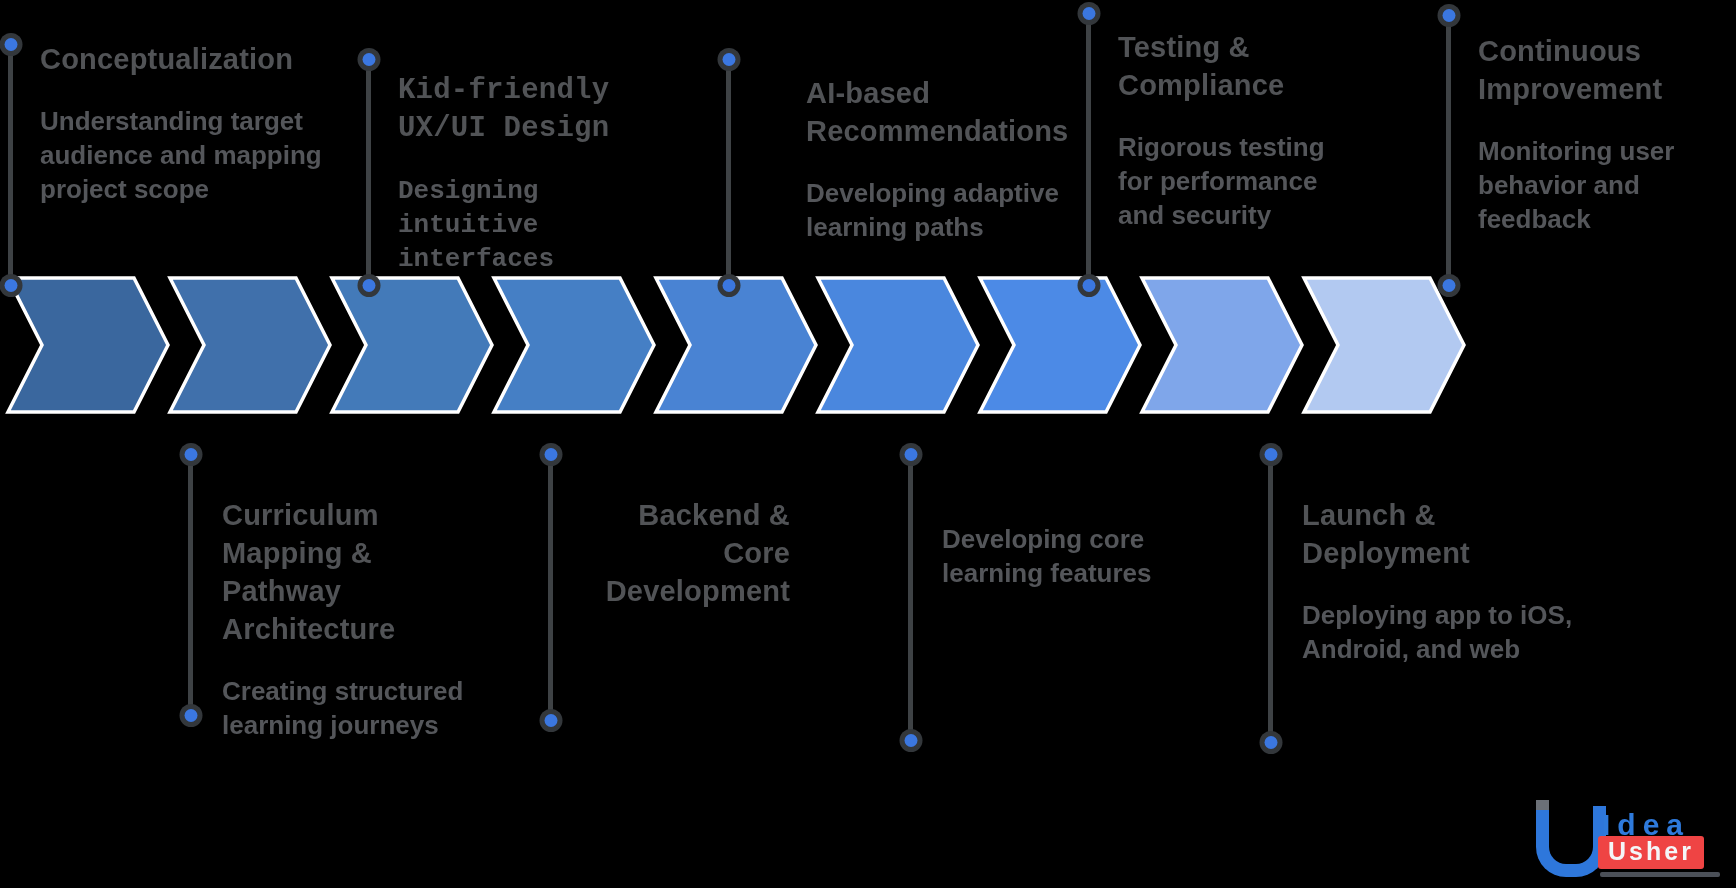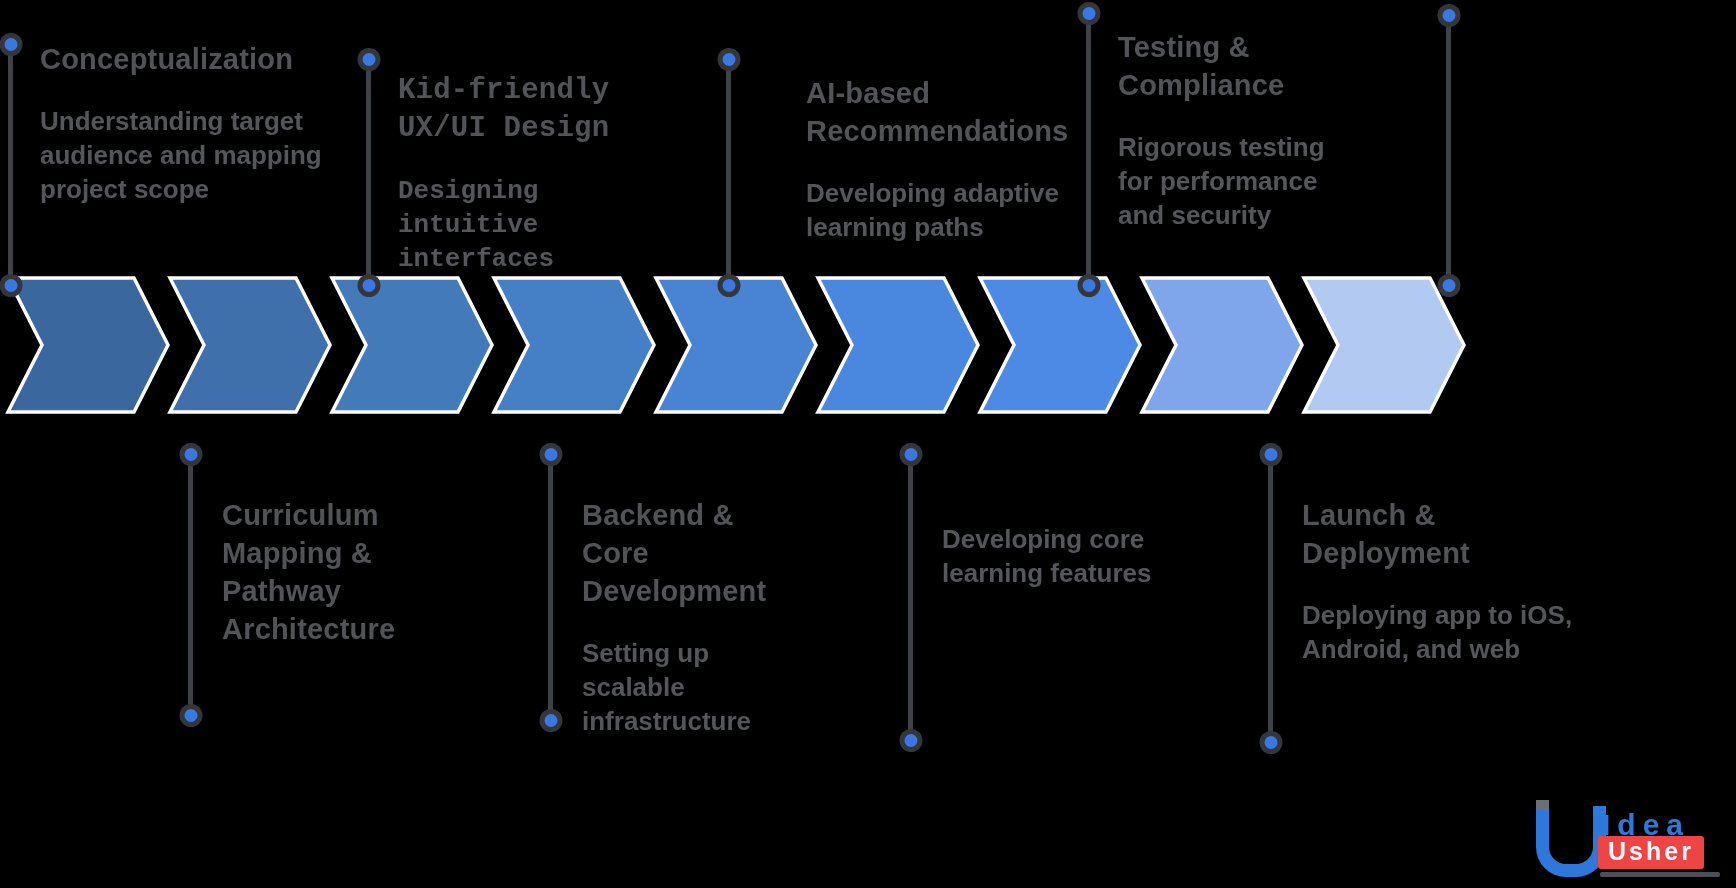--- a/index.html
+++ b/index.html
@@ -75,36 +75,40 @@
   </div>
   <div class="callout" style="left:1118px;top:28px;width:240px;">
     <div class="step-title">Testing &amp; Compliance</div>
     <div class="step-desc">Rigorous testing for performance and security</div>
   </div>
 
   <div class="vline" style="left:1446px;top:16px;height:269px;">
     <span class="dot top"></span>
     <span class="dot bottom"></span>
   </div>
+  <div class="callout" style="left:1478px;top:32px;width:215px;">
+    <div class="step-title">Continuous Improvement</div>
+    <div class="step-desc">Monitoring user behavior and feedback</div>
+  </div>
 
   <div class="vline" style="left:188px;top:455px;height:260px;">
     <span class="dot top"></span>
     <span class="dot bottom"></span>
   </div>
   <div class="callout" style="left:222px;top:496px;width:245px;">
     <div class="step-title">Curriculum Mapping &amp; Pathway Architecture</div>
+    <div class="step-desc">Creating structured learning journeys</div>
   </div>
 
   <div class="vline" style="left:548px;top:455px;height:265px;">
     <span class="dot top"></span>
     <span class="dot bottom"></span>
   </div>
-  <div class="callout" style="left:582px;top:496px;width:208px;">
+  <div class="callout" style="left:582px;top:496px;width:208px;text-align:right;">
     <div class="step-title">Backend &amp; Core Development</div>
-    <div class="step-desc">Setting up scalable infrastructure</div>
   </div>
 
   <div class="vline" style="left:908px;top:455px;height:285px;">
     <span class="dot top"></span>
     <span class="dot bottom"></span>
   </div>
   <div class="callout" style="left:942px;top:496px;width:238px;">
     <div class="step-desc">Developing core learning features</div>
   </div>
 

